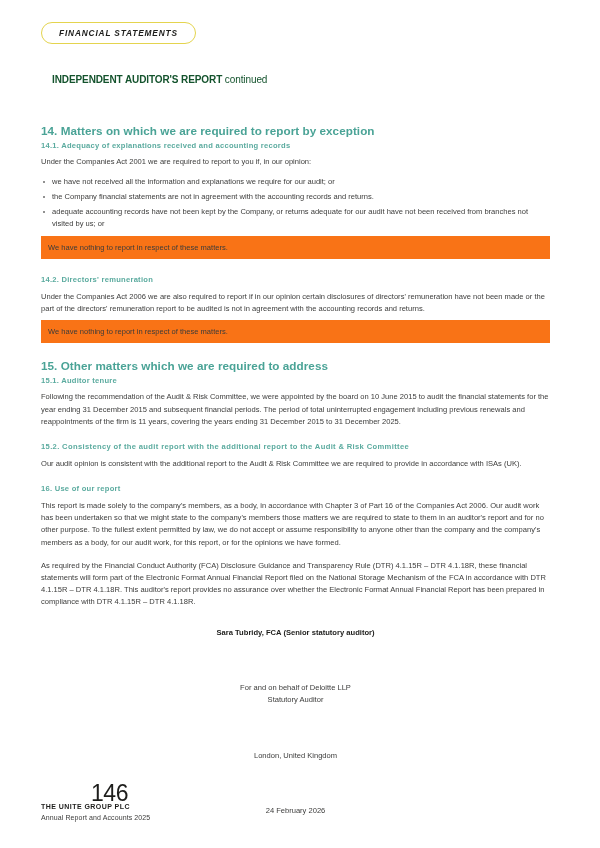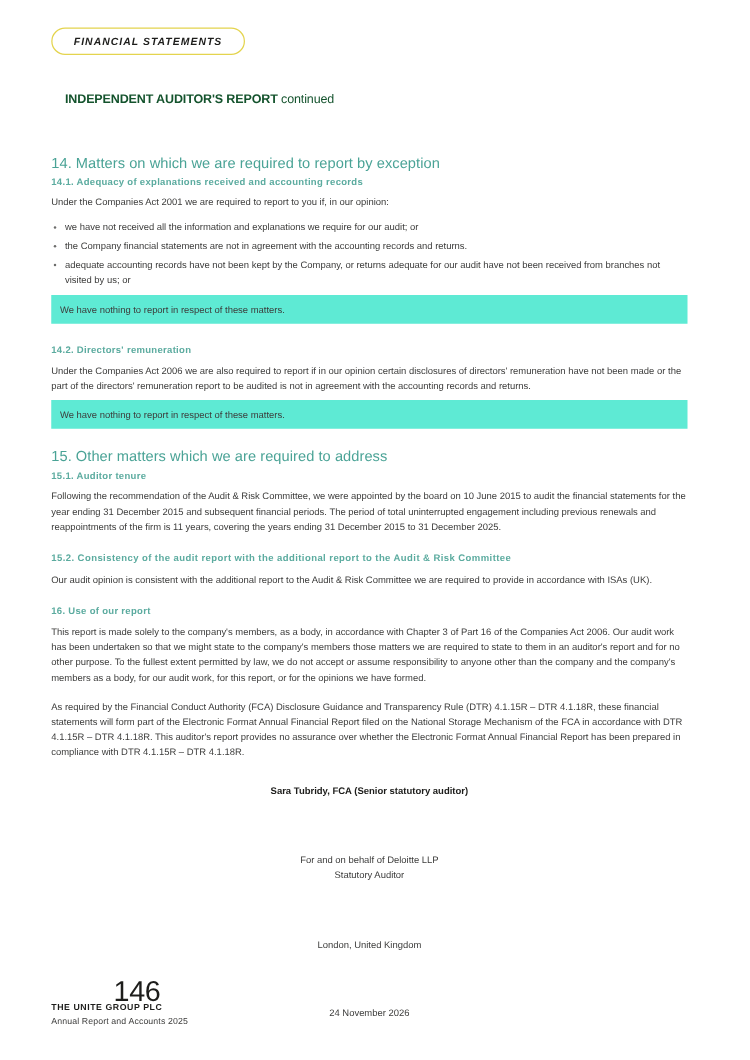--- a/index.html
+++ b/index.html
@@ -58,21 +58,21 @@
   .content {
     position: absolute;
     top: 124px;
     left: 41px;
     width: 509px;
   }
 
   h2.sec {
     margin: 0 0 2px 0;
     font-size: 11.7px;
-    font-weight: normal;
+    font-weight: bold;
     color: #4aa396;
     letter-spacing: 0.05px;
     line-height: 1.25;
   }
   h3.subsec {
     margin: 0 0 6px 0;
     font-size: 7.6px;
     font-weight: bold;
     color: #5bab9f;
     letter-spacing: 0.25px;
@@ -107,21 +107,21 @@
     position: absolute;
     left: 2px;
     top: 5.2px;
     width: 2px;
     height: 2px;
     border-radius: 50%;
     background: #6d6d6c;
   }
 
   .callout {
-    background: #5eead4;
+    background: #f97316;
     padding: 6px 7px 6px 7px;
     font-size: 7.55px;
     line-height: 1.5;
     color: #3c3c3b;
     margin: 4px 0 0 0;
   }
 
   .gap-lg { height: 16px; }
   .gap-sm { height: 7px; }
   .gap-xs { height: 4px; }
@@ -234,21 +234,21 @@
     <div class="sig">
       <div class="name">Sara Tubridy, FCA (Senior statutory auditor)</div>
       <div class="blk">
         <div class="line">For and on behalf of Deloitte LLP</div>
         <div class="line">Statutory Auditor</div>
       </div>
       <div class="blk">
         <div class="line">London, United Kingdom</div>
       </div>
       <div class="blk">
-        <div class="line">24 November 2026</div>
+        <div class="line">24 February 2026</div>
       </div>
     </div>
 
   </div>
 
   <div class="footer">
     <div class="pageno">146</div>
     <div class="meta">
       <div class="co">THE UNITE GROUP PLC</div>
       <div class="sub">Annual Report and Accounts 2025</div>

